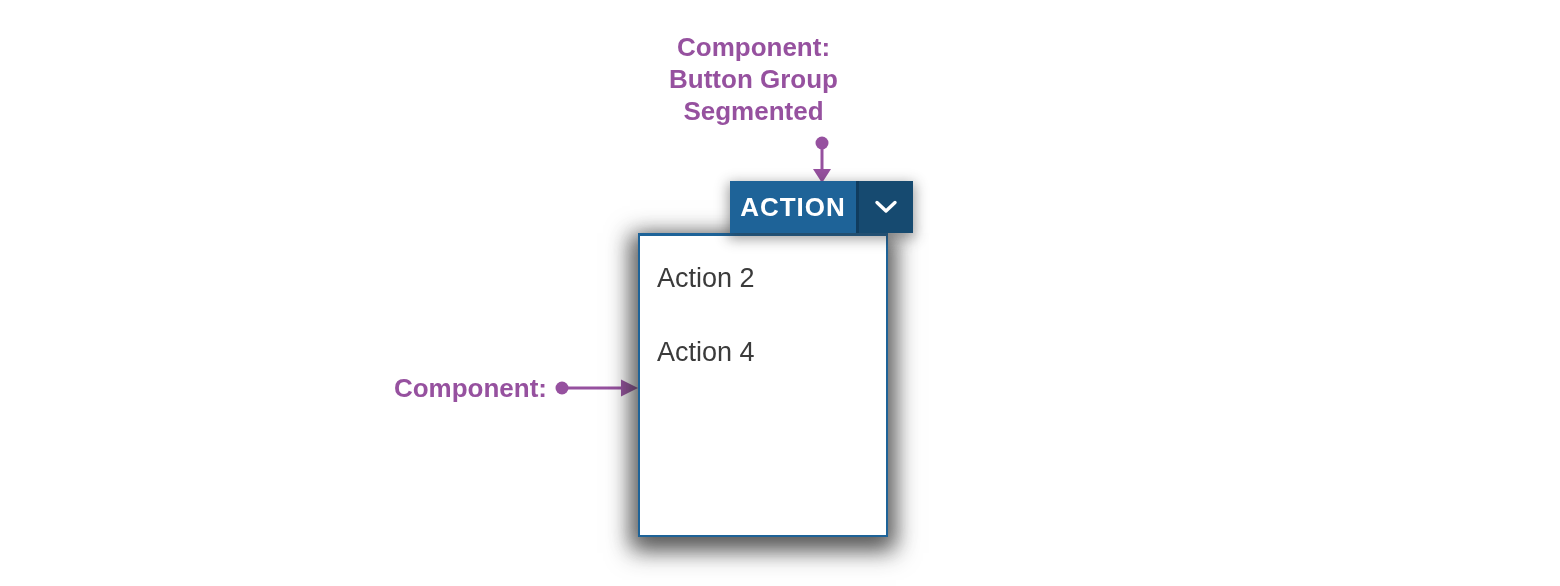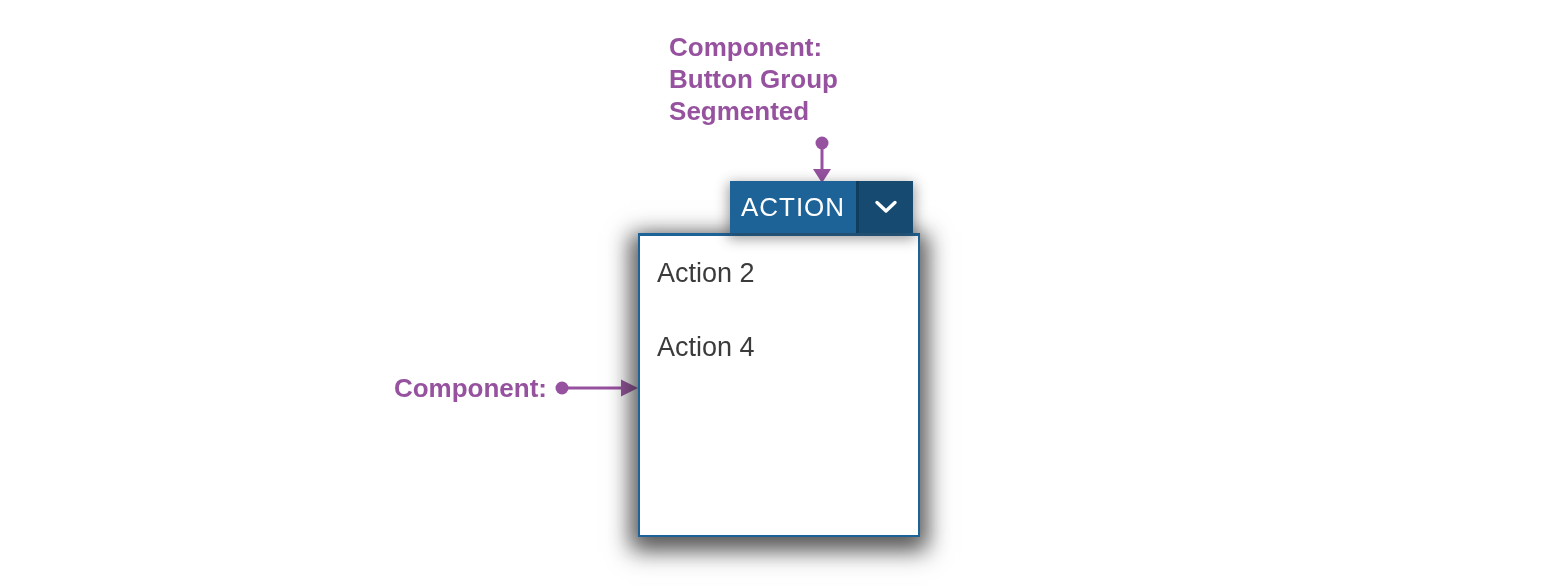--- a/index.html
+++ b/index.html
@@ -12,44 +12,44 @@
     --button-text:#ffffff;
     --menu-bg:#ffffff;
     --page-bg:#ffffff;
   }
   *{margin:0;padding:0;box-sizing:border-box;}
   html,body{width:1560px;height:586px;background:var(--page-bg);
     font-family:"Liberation Sans","DejaVu Sans",sans-serif;}
   .stage{position:relative;width:1560px;height:586px;overflow:hidden;background:var(--page-bg);}
 
   
-  .anno{position:absolute;text-align:left;color:var(--accent-purple);
+  .anno{position:absolute;text-align:center;color:var(--accent-purple);
     font-size:26px;line-height:32px;white-space:nowrap;}
   .anno .semi{font-weight:600;}
   .anno .bold{font-weight:700;}
   .anno-top{top:31px;right:722px;}
   .anno-left{top:372px;right:1013px;}
 
   .connector{position:absolute;}
   .connector-down{left:808px;top:135px;}
   .connector-right{left:553px;top:377px;}
 
   
   .btn-group{position:absolute;left:730px;top:181px;width:183px;height:52px;
     display:flex;z-index:2;box-shadow:0 4px 12px 2px rgba(45,45,45,0.45);}
   .seg{border:none;display:flex;align-items:center;justify-content:center;cursor:pointer;}
   .seg-action{flex:1 1 auto;background:var(--segment-blue);color:var(--button-text);
-    font-family:inherit;font-size:26px;font-weight:400;letter-spacing:1px;}
+    font-family:inherit;font-size:26px;font-weight:700;letter-spacing:1px;}
   .seg-toggle{width:57px;background:var(--segment-dark-blue);
     border-left:3px solid var(--segment-divider);}
 
   
-  .menu{position:absolute;left:638px;top:233px;width:282px;height:304px;
+  .menu{position:absolute;left:638px;top:233px;width:250px;height:304px;
     background:var(--menu-bg);border:2px solid var(--menu-border);border-top-width:3px;
-    z-index:1;
+    z-index:1;padding-top:5px;
     box-shadow:0 8px 22px 8px rgba(45,45,45,0.5), -6px 6px 18px 2px rgba(45,45,45,0.35), 6px 6px 18px 2px rgba(45,45,45,0.35);}
   .menu-item{height:74px;display:flex;align-items:center;padding-left:17px;
     font-size:27px;color:var(--menu-text);cursor:pointer;}
 </style>
 </head>
 <body>
 
 <div class="stage">
 
   <div class="anno anno-top">

